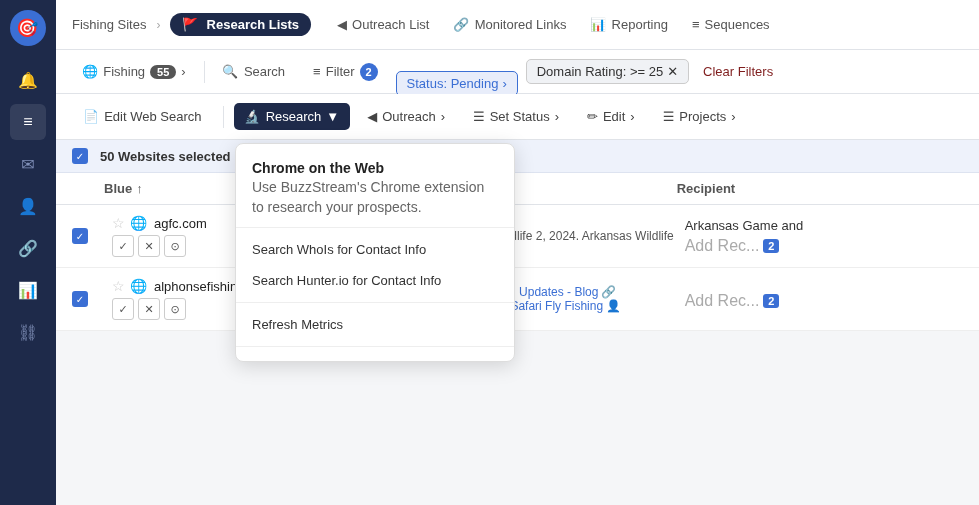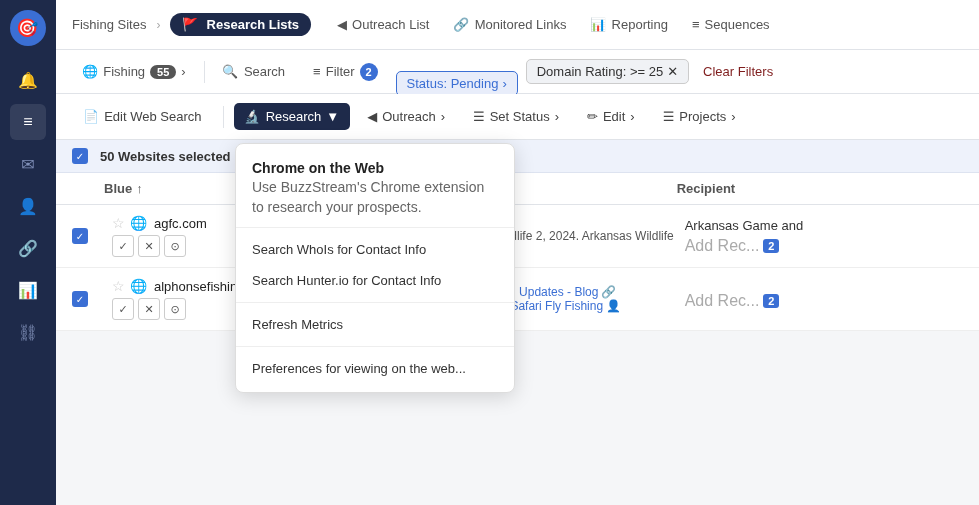--- a/index.html
+++ b/index.html
@@ -419,21 +419,20 @@
   <div class="dropdown-section">
     <div class="dropdown-title">Chrome on the Web</div>
     <div class="dropdown-subtitle">Use BuzzStream's Chrome extension to research your prospects.</div>
   </div>
   <div class="dropdown-divider"></div>
   <div class="dropdown-item">Search WhoIs for Contact Info</div>
   <div class="dropdown-item">Search Hunter.io for Contact Info</div>
   <div class="dropdown-divider"></div>
   <div class="dropdown-item">Refresh Metrics</div>
   <div class="dropdown-divider"></div>
-  <div class="dropdown-item">Preferences for viewing on the web...</div>
 </div>
 
 <svg class="arrow-pointer" viewBox="0 0 120 80" xmlns="http://www.w3.org/2000/svg">
   <defs>
     <marker id="arrowhead" markerWidth="10" markerHeight="7" refX="10" refY="3.5" orient="auto">
       <polygon points="0 0, 10 3.5, 0 7" fill="#f5a623"></polygon>
     </marker>
   </defs>
   <path d="M 20 70 Q 80 60 100 20" stroke="#f5a623" stroke-width="4" fill="none" marker-end="url(#arrowhead)"></path>
 </svg>

